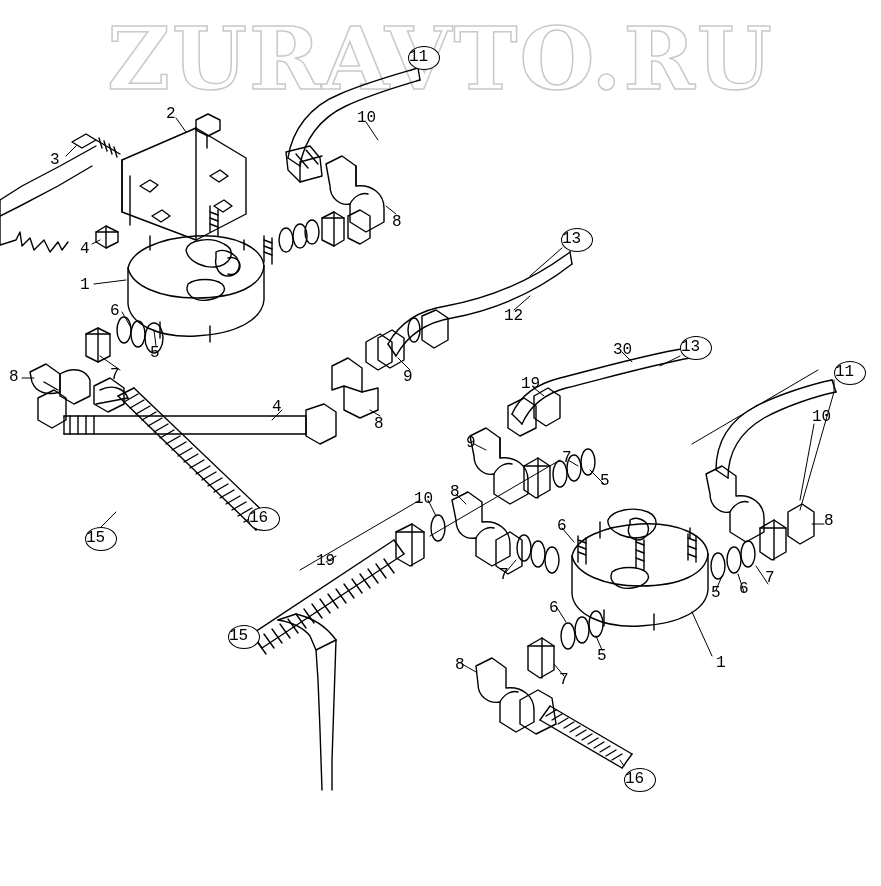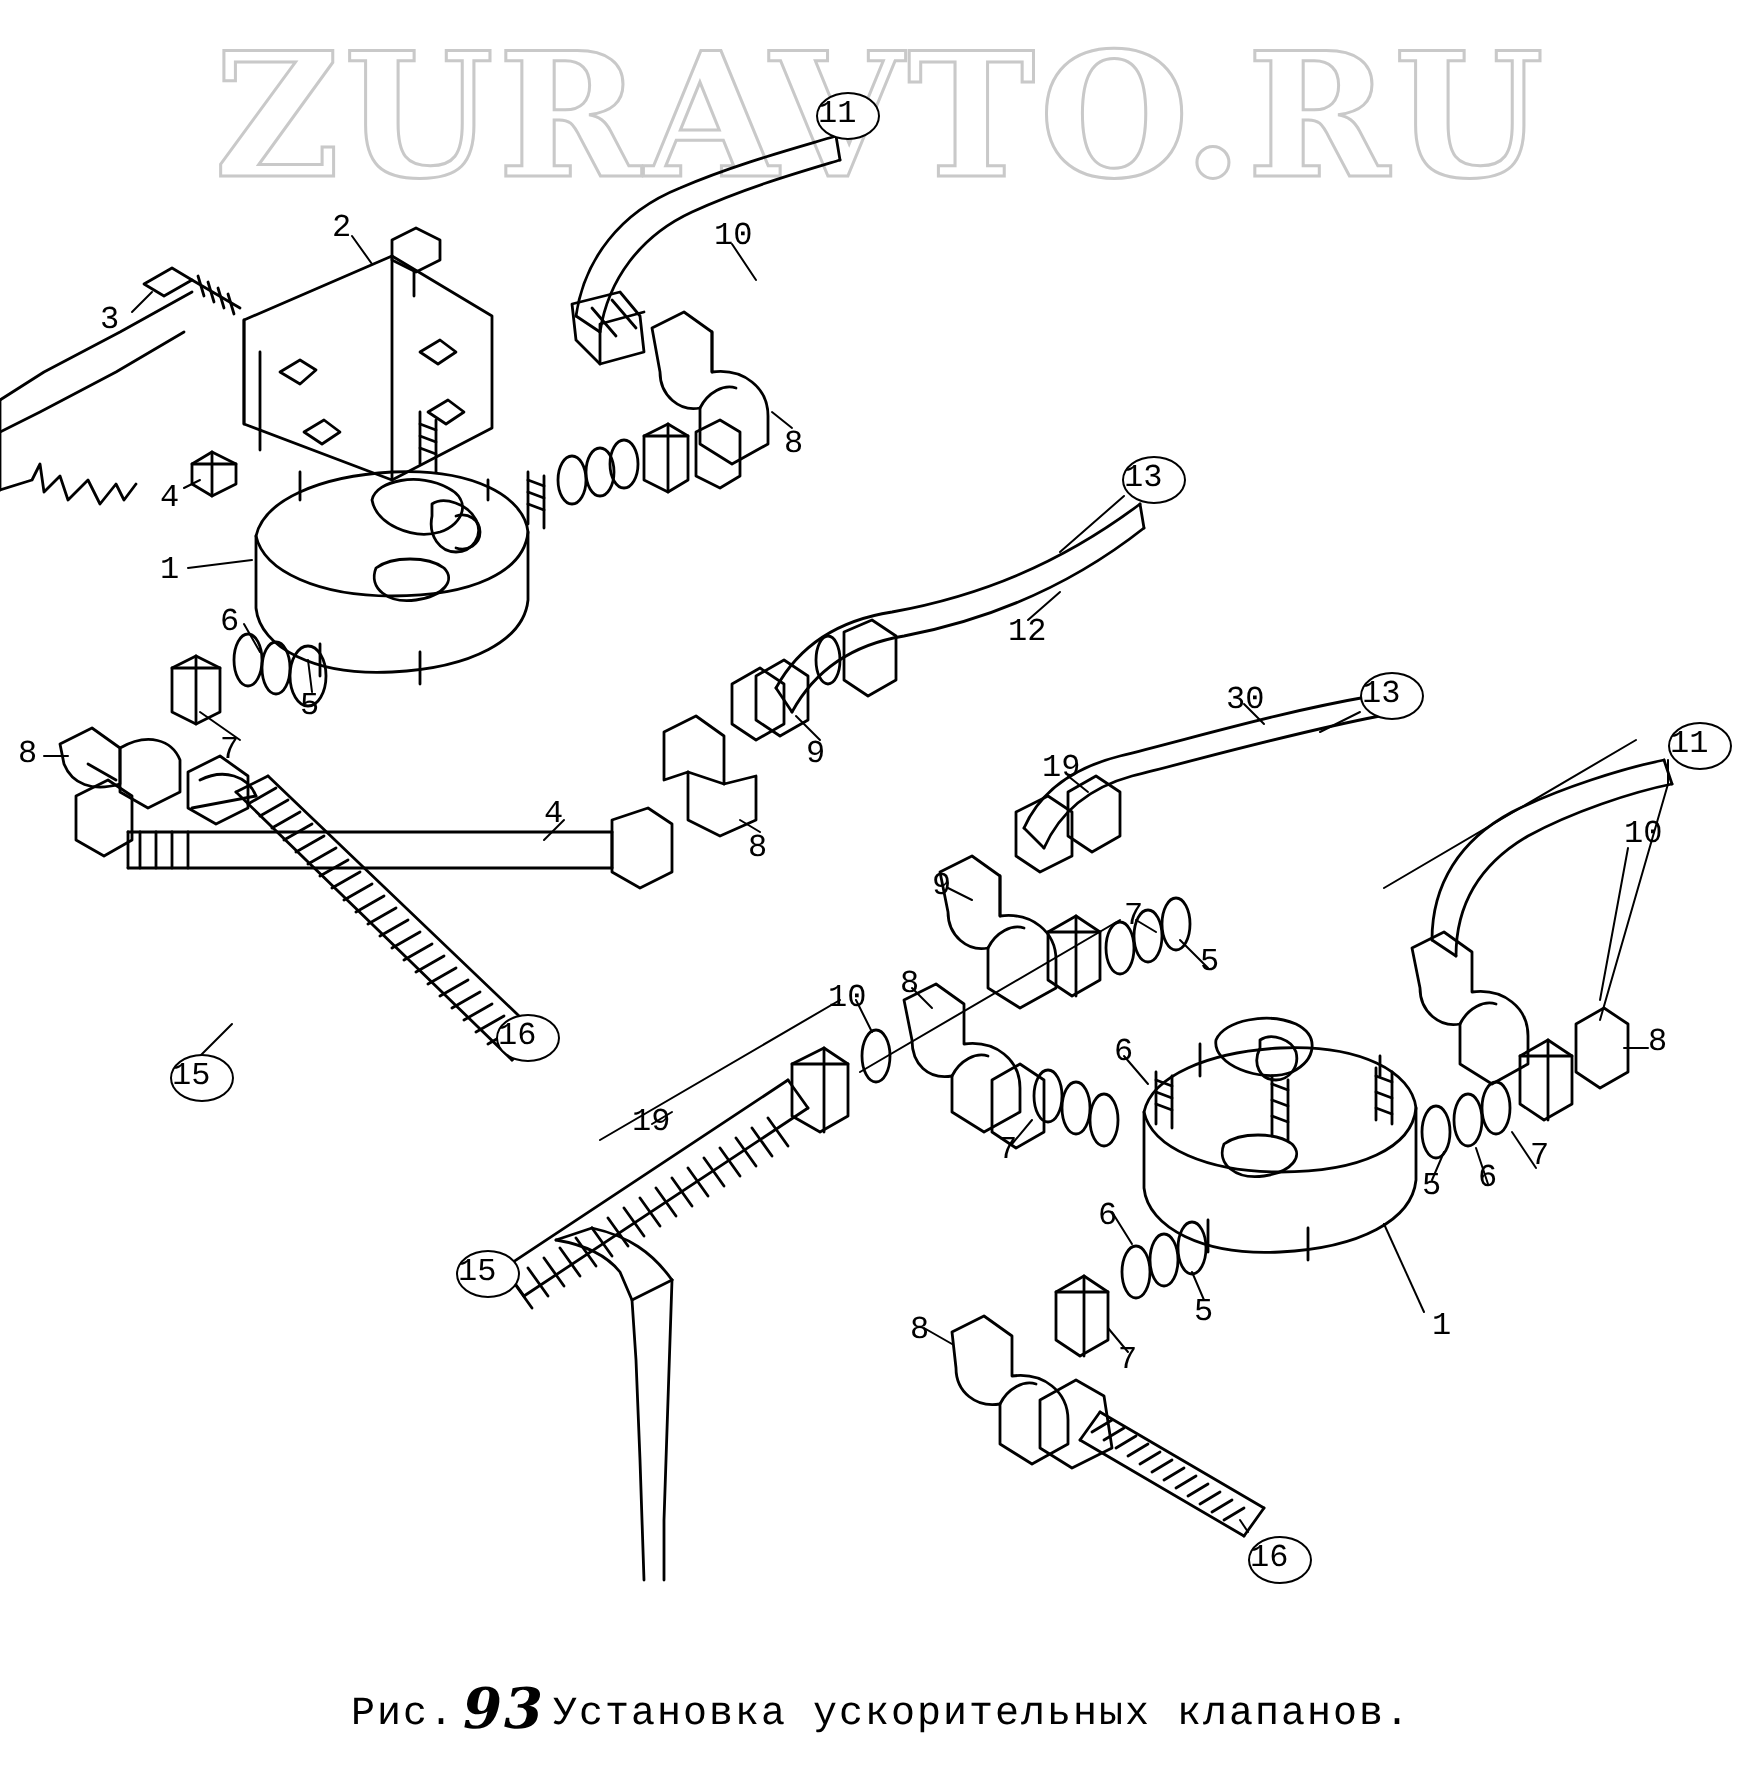--- a/index.html
+++ b/index.html
@@ -432,17 +432,14 @@
   <div class="lbl" style="left:739px;top:581px;">6</div>
   <div class="lbl" style="left:765px;top:570px;">7</div>
   <div class="lbl" style="left:549px;top:600px;">6</div>
   <div class="lbl" style="left:597px;top:648px;">5</div>
   <div class="lbl circ" style="left:228px;top:625px;">15</div>
   <div class="lbl" style="left:716px;top:655px;">1</div>
   <div class="lbl" style="left:455px;top:657px;">8</div>
   <div class="lbl" style="left:559px;top:672px;">7</div>
   <div class="lbl circ" style="left:624px;top:768px;">16</div>
 
-  <div class="caption">
-    <span>Рис.</span><span class="fig-no">93</span><span>Установка ускорительных клапанов.</span>
-  </div>
 
 </div>
 
 </body></html>

